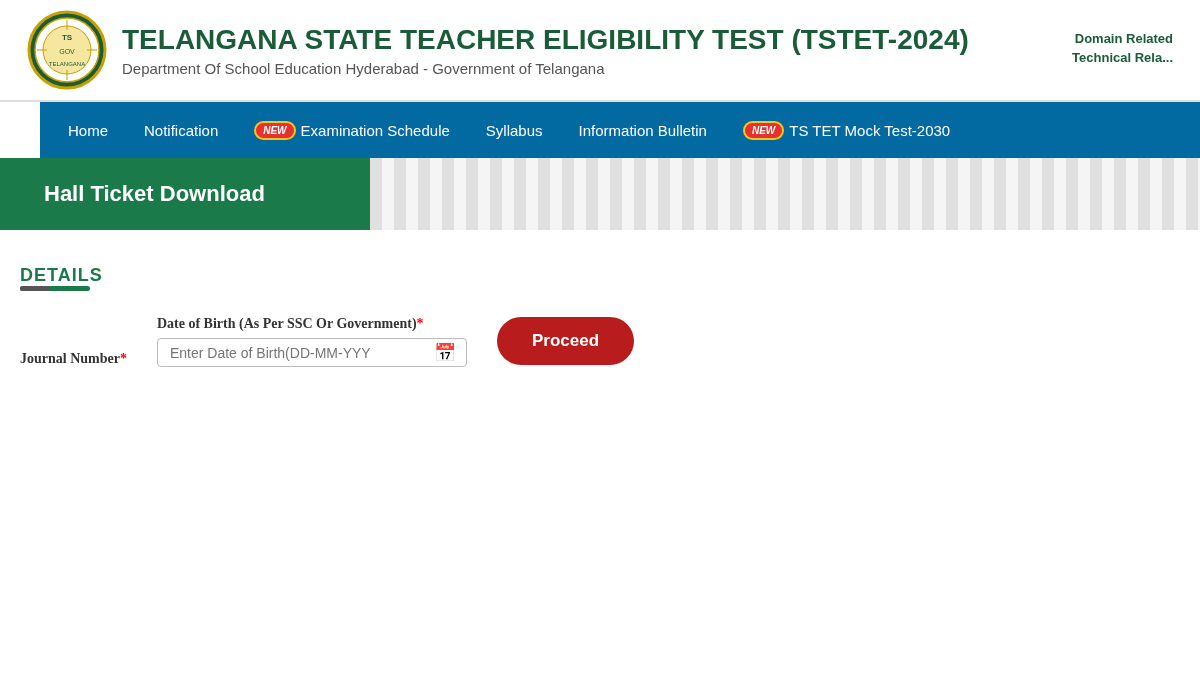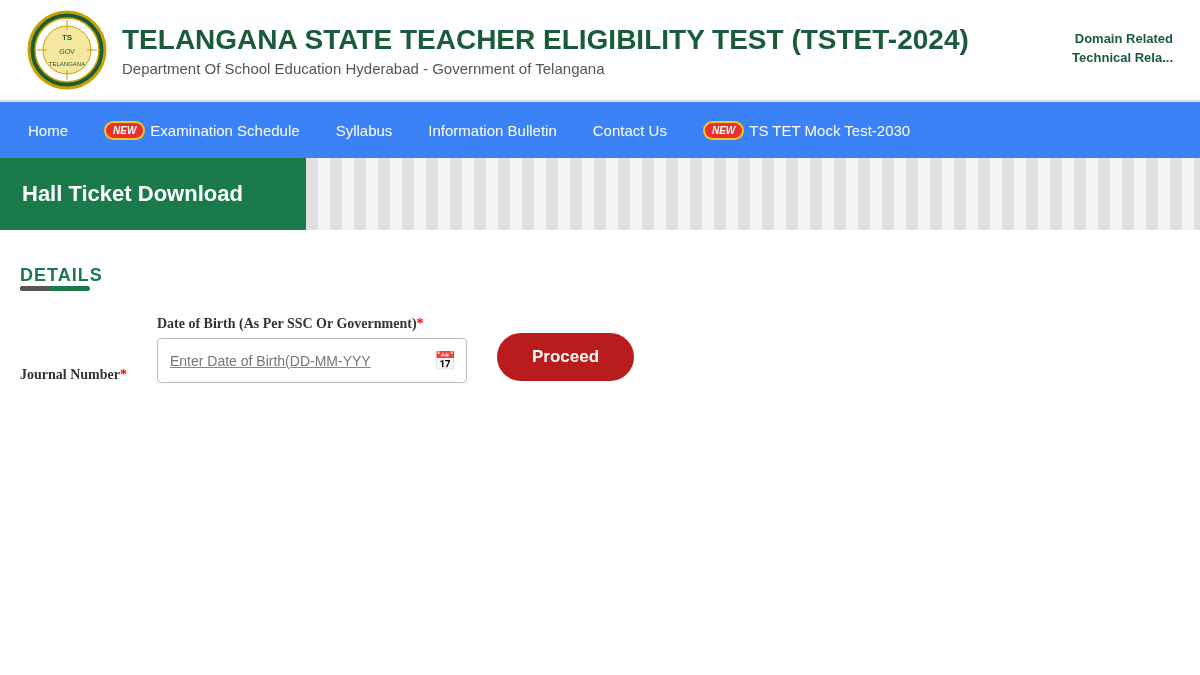--- a/index.html
+++ b/index.html
@@ -41,26 +41,27 @@
       flex-shrink: 0;
     }
     .header-links div {
       margin-bottom: 4px;
       color: #1a5c38;
       font-weight: bold;
     }
 
     
     .navbar {
-      background: #3b82f6;
+      background: #0369a1;
       display: flex;
       align-items: center;
       padding: 0 10px;
       height: 56px;
       overflow: hidden;
+      margin-left: 40px;
     }
     .nav-item {
       color: #fff;
       font-size: 15px;
       font-weight: 500;
       padding: 0 18px;
       height: 56px;
       display: flex;
       align-items: center;
       cursor: pointer;
@@ -86,24 +87,24 @@
       display: flex;
       align-items: stretch;
       min-height: 72px;
       margin-top: 0;
     }
     .hall-ticket-label {
       background: #1a7a4a;
       color: #fff;
       font-size: 22px;
       font-weight: bold;
-      padding: 0 22px;
-      display: flex;
-      align-items: center;
-      width: 306px;
+      padding: 0 44px;
+      display: flex;
+      align-items: center;
+      width: 370px;
       flex-shrink: 0;
     }
     .hall-ticket-stripe {
       flex: 1;
       background: repeating-linear-gradient(
         90deg,
         #e0e0e0 0px,
         #e0e0e0 12px,
         #f5f5f5 12px,
         #f5f5f5 24px
@@ -170,28 +171,27 @@
       color: #888;
       outline: none;
     }
 
     .date-input-wrapper {
       position: relative;
       width: 310px;
     }
     .date-input-wrapper input {
       width: 100%;
-      height: 45px;
+      height: 29px;
       border: 1px solid #bbb;
       border-radius: 4px;
       padding: 0 40px 0 12px;
       font-size: 14px;
       color: #888;
       outline: none;
-      text-decoration: underline;
     }
     .calendar-icon {
       position: absolute;
       right: 10px;
       top: 50%;
       transform: translateY(-50%);
       color: #666;
       font-size: 18px;
       cursor: pointer;
     }
@@ -243,31 +243,31 @@
     <div>Domain Related</div>
     <div>Technical Rela...</div>
   </div>
 </div>
 
 <nav class="navbar">
   <a class="nav-item">
     <span>Home</span>
   </a>
   <a class="nav-item">
+    <span>Notification</span>
+  </a>
+  <a class="nav-item">
     <span class="nav-badge">NEW</span>
     <span>Examination Schedule</span>
   </a>
   <a class="nav-item">
     <span>Syllabus</span>
   </a>
   <a class="nav-item">
     <span>Information Bulletin</span>
-  </a>
-  <a class="nav-item">
-    <span>Contact Us</span>
   </a>
   <a class="nav-item">
     <span class="nav-badge">NEW</span>
     <span>TS TET Mock Test-2030</span>
   </a>
 </nav>
 
 <div class="hall-ticket-banner">
   <div class="hall-ticket-label">
     <span>Hall Ticket Download</span>

